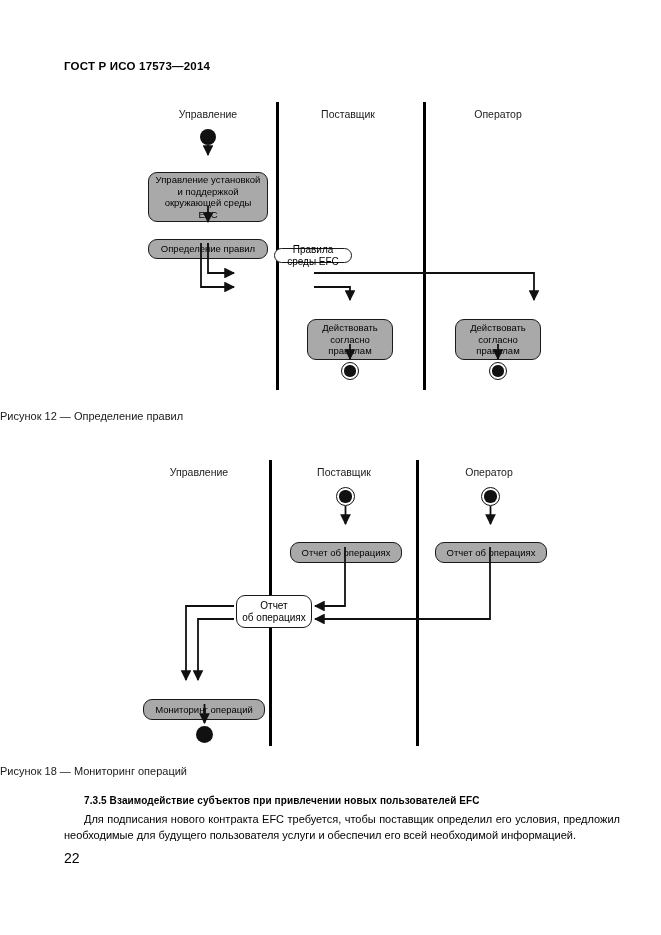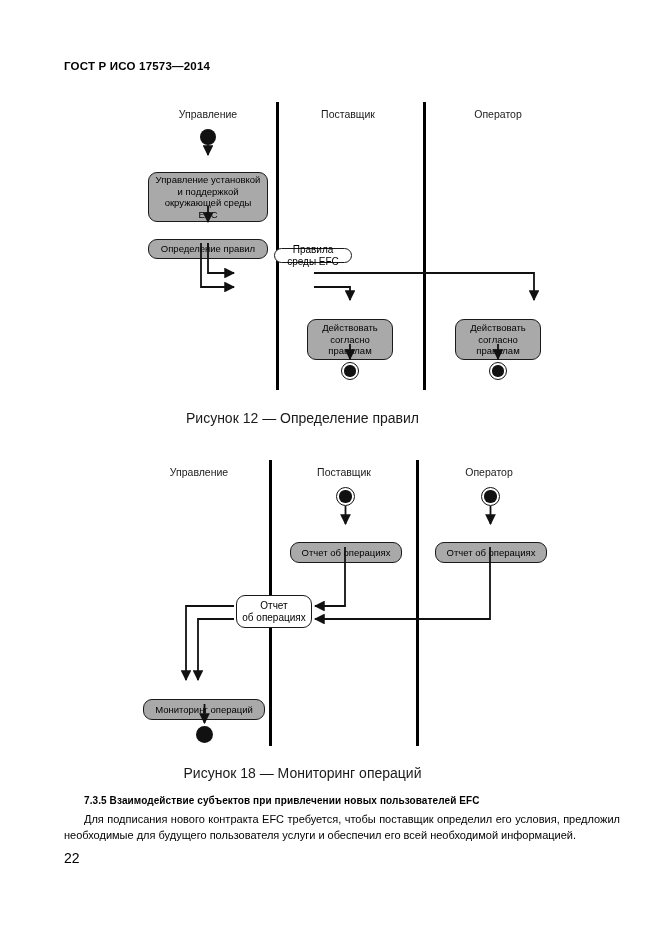--- a/index.html
+++ b/index.html
@@ -48,22 +48,22 @@
     left: 0;
     top: 0;
     width: 661px;
   }
   #fig12-canvas { height: 300px; }
   #fig13-canvas { height: 290px; }
 
   .fig-caption {
     position: absolute;
     width: 605px;
-    text-align: center;
-    font-size: 14px;
+    text-align: left;
+    font-size: 11px;
     color: #1a1a1a;
   }
   #fig12-caption { top: 310px; }
   #fig13-caption { top: 307px; }
 
   
   .lane-label {
     position: absolute;
     font-size: 10.5px;
     color: #1a1a1a;

